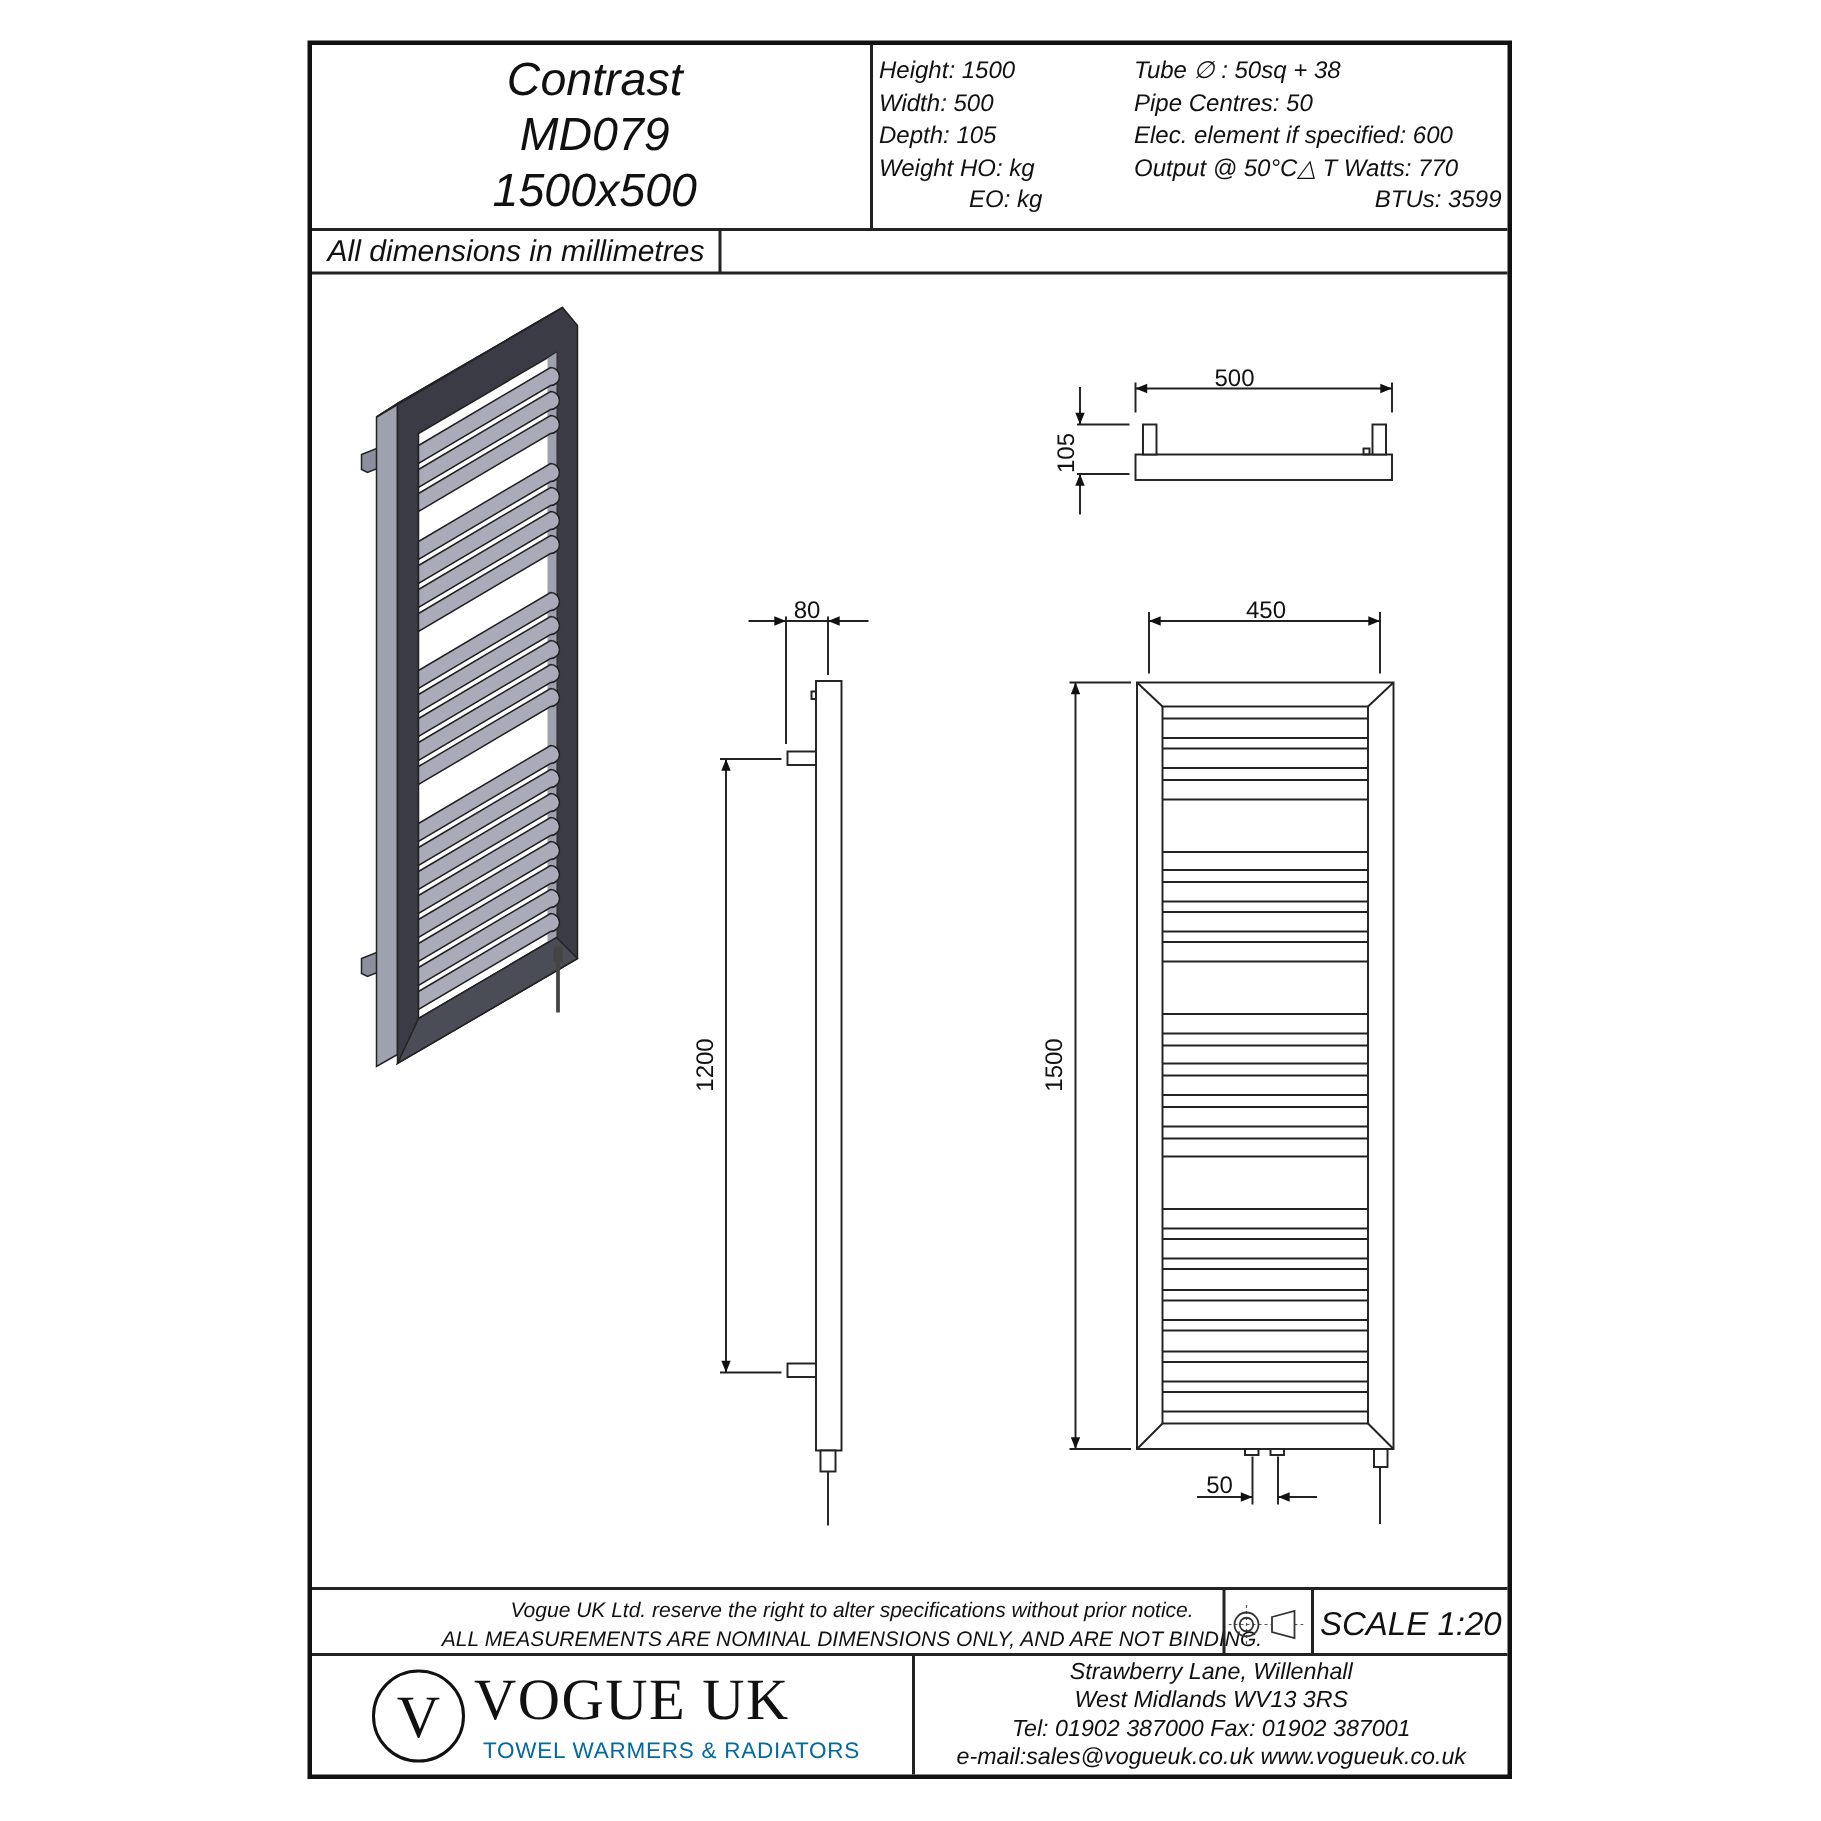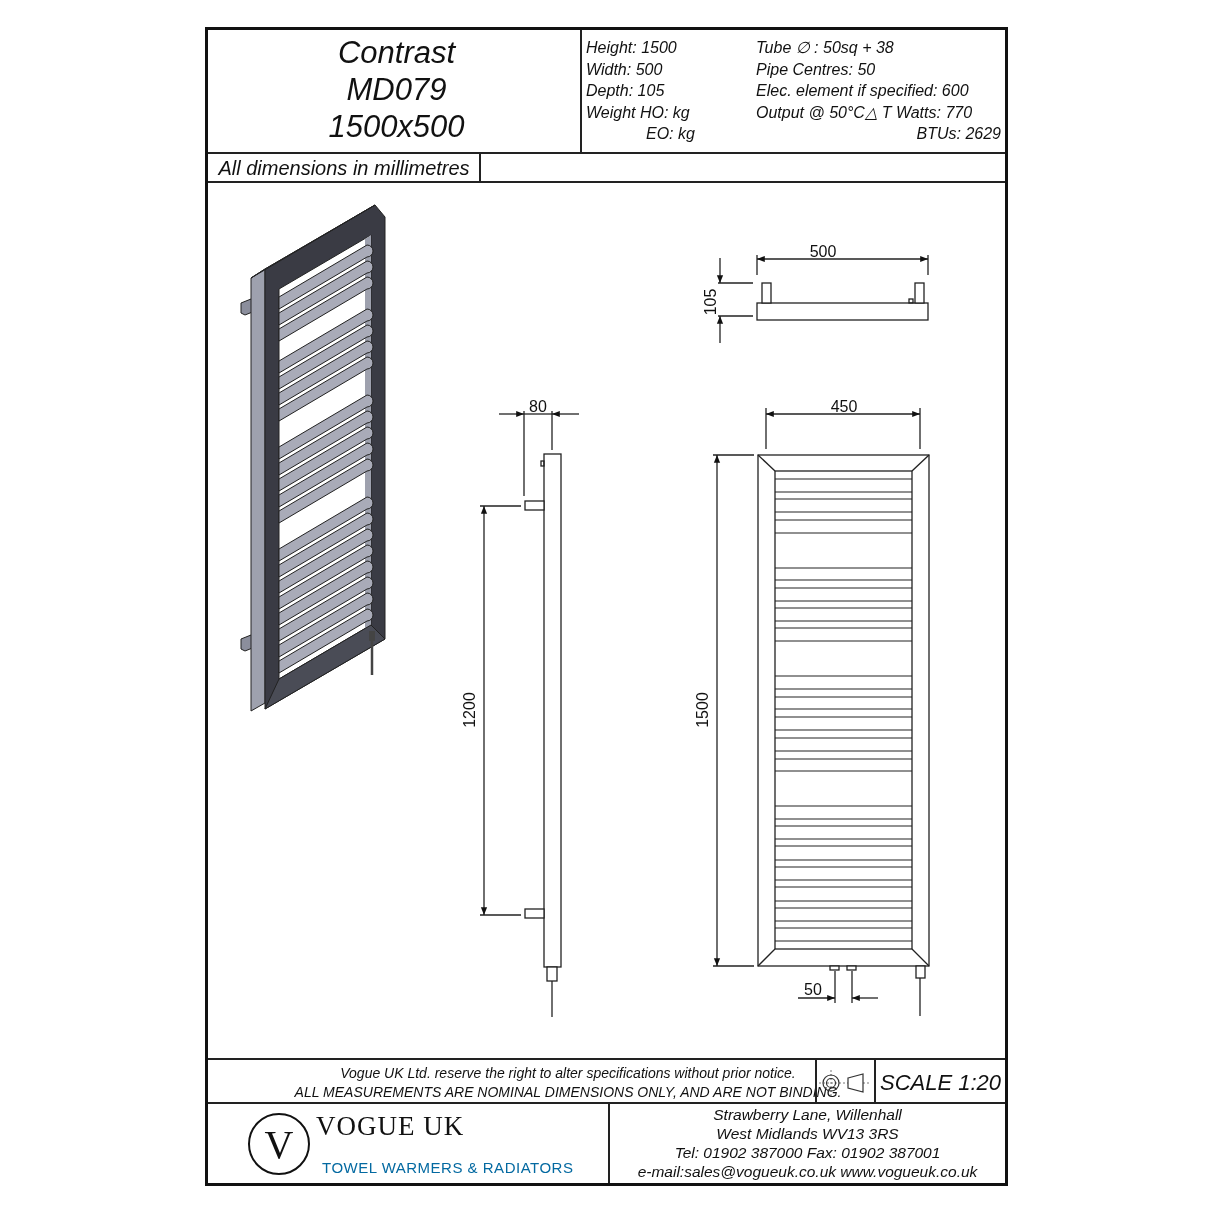--- a/index.html
+++ b/index.html
@@ -16,21 +16,21 @@
   .spec-row { position:absolute; white-space:nowrap; }
   .note { font-size:20px; font-style:italic; text-align:center; white-space:nowrap; }
   .disclaimer { font-size:14px; font-style:italic; text-align:center; line-height:19px; }
   .scale { font-size:22px; font-style:italic; }
   .address { font-size:15.5px; font-style:italic; text-align:center; line-height:19px; }
   .dim { font-size:16px; fill:#111; font-family:"Liberation Sans", sans-serif; }
   svg { position:absolute; left:0; top:0; }
   .logo-circle { position:absolute; left:40px; top:8px; width:58px; height:58px; border:2px solid #111;
                  border-radius:50%; display:flex; align-items:center; justify-content:center;
                  font-family:"Liberation Serif", serif; font-size:40px; }
-  .logo-name { position:absolute; left:108px; top:6px; font-family:"Liberation Serif", serif; font-size:27px;
+  .logo-name { position:absolute; left:108px; top:6px; font-family:"Liberation Serif", serif; font-size:39px;
                letter-spacing:1px; white-space:nowrap; }
   .logo-sub { position:absolute; left:114px; top:54px; font-size:15px; letter-spacing:0.5px; color:#0369a1; white-space:nowrap; }
 </style>
 </head>
 <body>
 
 <div class="sheet">
 
   <div class="abs title-block" style="padding-top:4px;">
     <div>Contrast</div>
@@ -42,21 +42,21 @@
   <div class="abs specs" style="left:378px; top:7px; width:420px; height:115px;">
     <div class="spec-row" style="left:0; top:0;text-align:right;">Height: 1500</div>
     <div class="spec-row" style="left:0; top:21.5px;">Width: 500</div>
     <div class="spec-row" style="left:0; top:43px;">Depth: 105</div>
     <div class="spec-row" style="left:0; top:64.5px;">Weight HO:  kg</div>
     <div class="spec-row" style="left:60px; top:86px;">EO:  kg</div>
     <div class="spec-row" style="left:170px; top:0;">Tube ∅ : 50sq + 38</div>
     <div class="spec-row" style="left:170px; top:21.5px;">Pipe Centres: 50</div>
     <div class="spec-row" style="left:170px; top:43px;">Elec. element if specified: 600</div>
     <div class="spec-row" style="left:170px; top:64.5px;">Output @ 50°C△ T Watts: 770</div>
-    <div class="spec-row" style="right:5px; top:86px;">BTUs: 2629</div>
+    <div class="spec-row" style="right:5px; top:86px;">BTUs: 3599</div>
   </div>
 
   <div class="hline" style="left:0; top:122px; width:797px;"></div>
   <div class="abs note" style="left:0; top:127px; width:272px;">All dimensions in millimetres</div>
   <div class="vline" style="left:271px; top:122px; height:30px;"></div>
   <div class="hline" style="left:0; top:151px; width:797px;"></div>
 
   <svg width="797" height="1153" viewBox="0 0 797 1153">
     <defs>
       <marker id="arr" viewBox="0 0 10 10" refX="10" refY="5" markerWidth="10" markerHeight="6" orient="auto-start-reverse">

